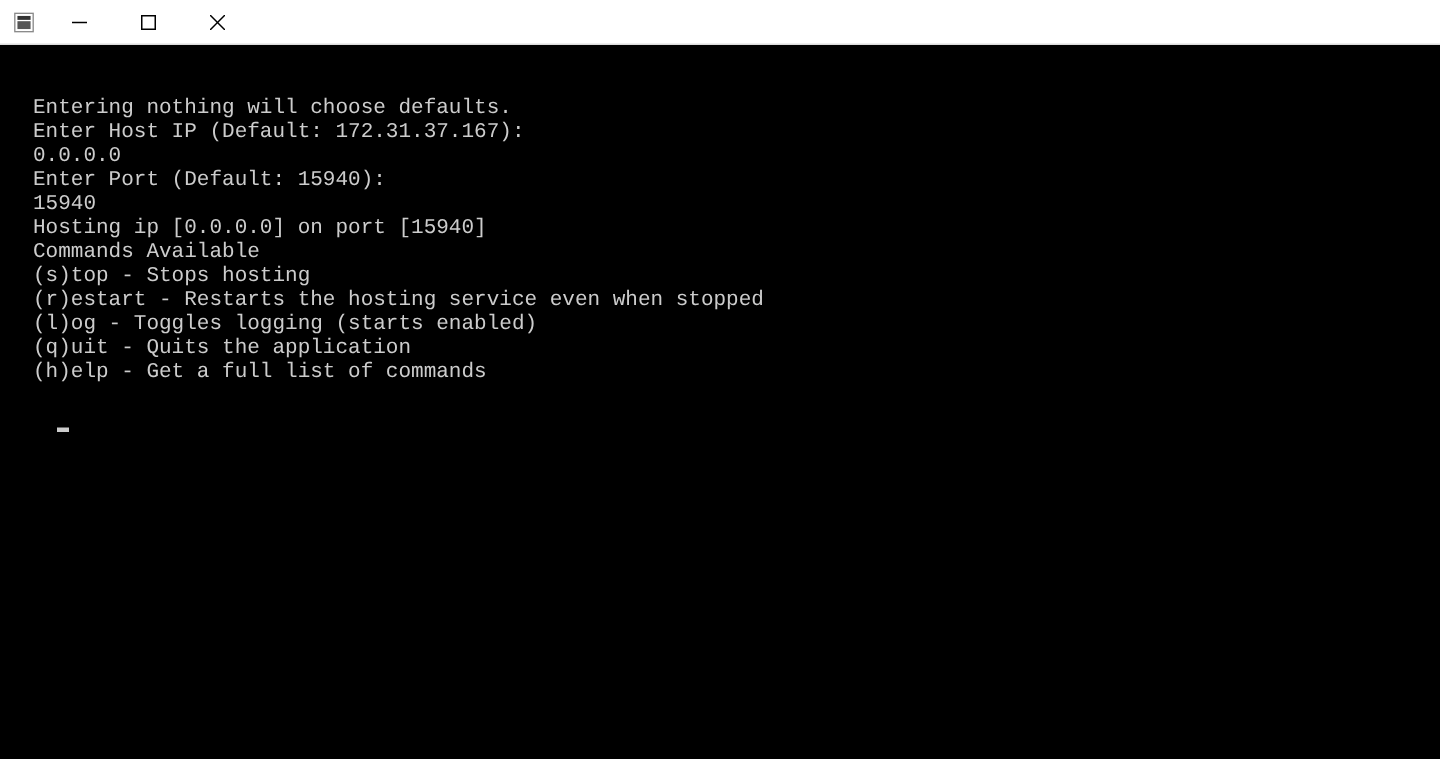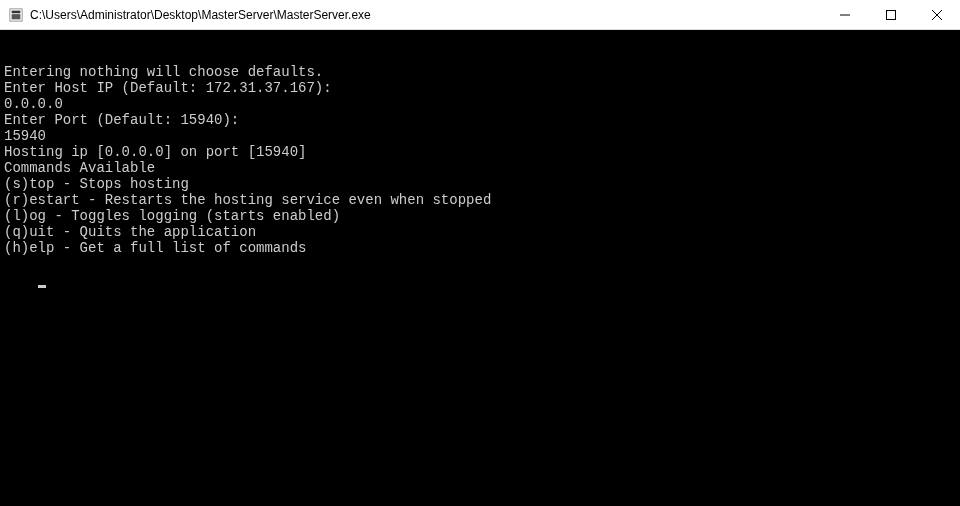--- a/index.html
+++ b/index.html
@@ -72,20 +72,21 @@
       font-family: Consolas, 'Courier New', monospace;
       font-size: 14px;
       line-height: 16px;
       padding: 2px 4px;
       white-space: pre;
       overflow: hidden;
       position: relative;
     }
     .console-line {
       white-space: pre;
+      margin-left: 18px;
     }
     .cursor {
       display: inline-block;
       width: 8px;
       height: 3px;
       background: #cccccc;
       vertical-align: bottom;
       margin-top: 2px;
     }
   </style>
@@ -94,21 +95,20 @@
 
 <div class="window">
   <div class="titlebar">
     <span class="title-icon">
       <svg viewBox="0 0 16 16">
         <rect x="1" y="1" width="14" height="14" fill="none" stroke="#888" stroke-width="1"></rect>
         <rect x="3" y="3" width="10" height="3" fill="#333"></rect>
         <rect x="3" y="7" width="10" height="6" fill="#555"></rect>
       </svg>
     </span>
-    <div class="window-title">C:\Users\Administrator\Desktop\MasterServer\MasterServer.exe</div>
     <div class="window-controls">
       <div class="win-btn">
         <svg viewBox="0 0 10 10">
             <line x1="0" y1="5" x2="10" y2="5" stroke="currentColor" stroke-width="1"></line>
           </svg>
       </div>
       <div class="win-btn">
         <svg viewBox="0 0 10 10">
             <rect x="0.5" y="0.5" width="9" height="9" fill="none" stroke="currentColor" stroke-width="1"></rect>
           </svg>

